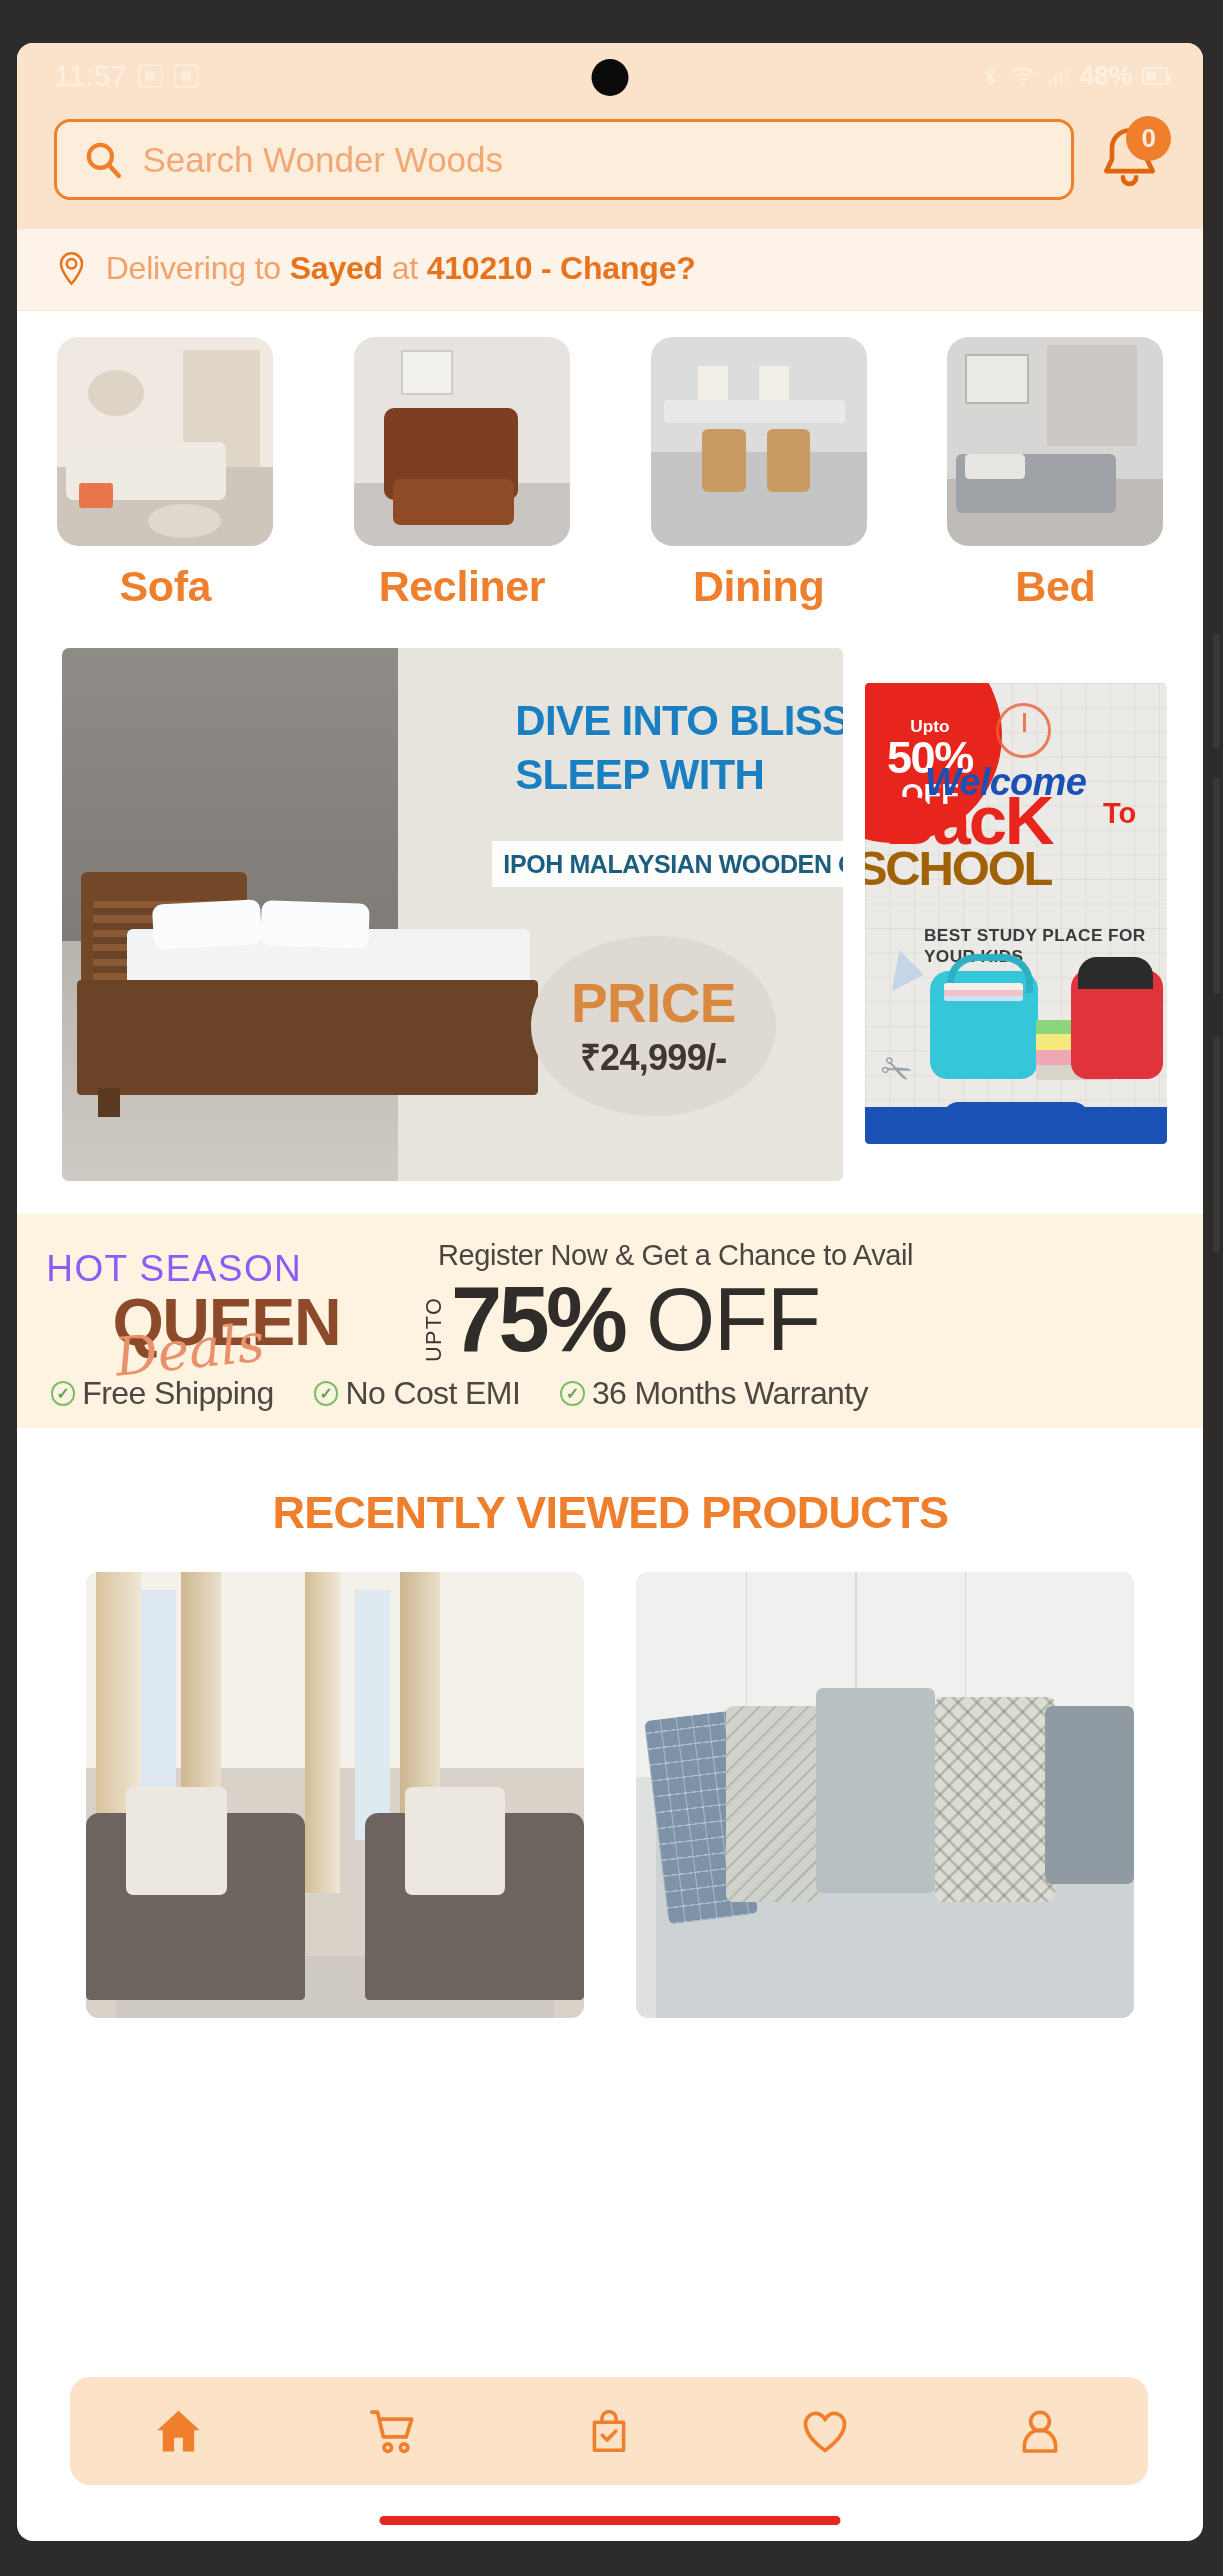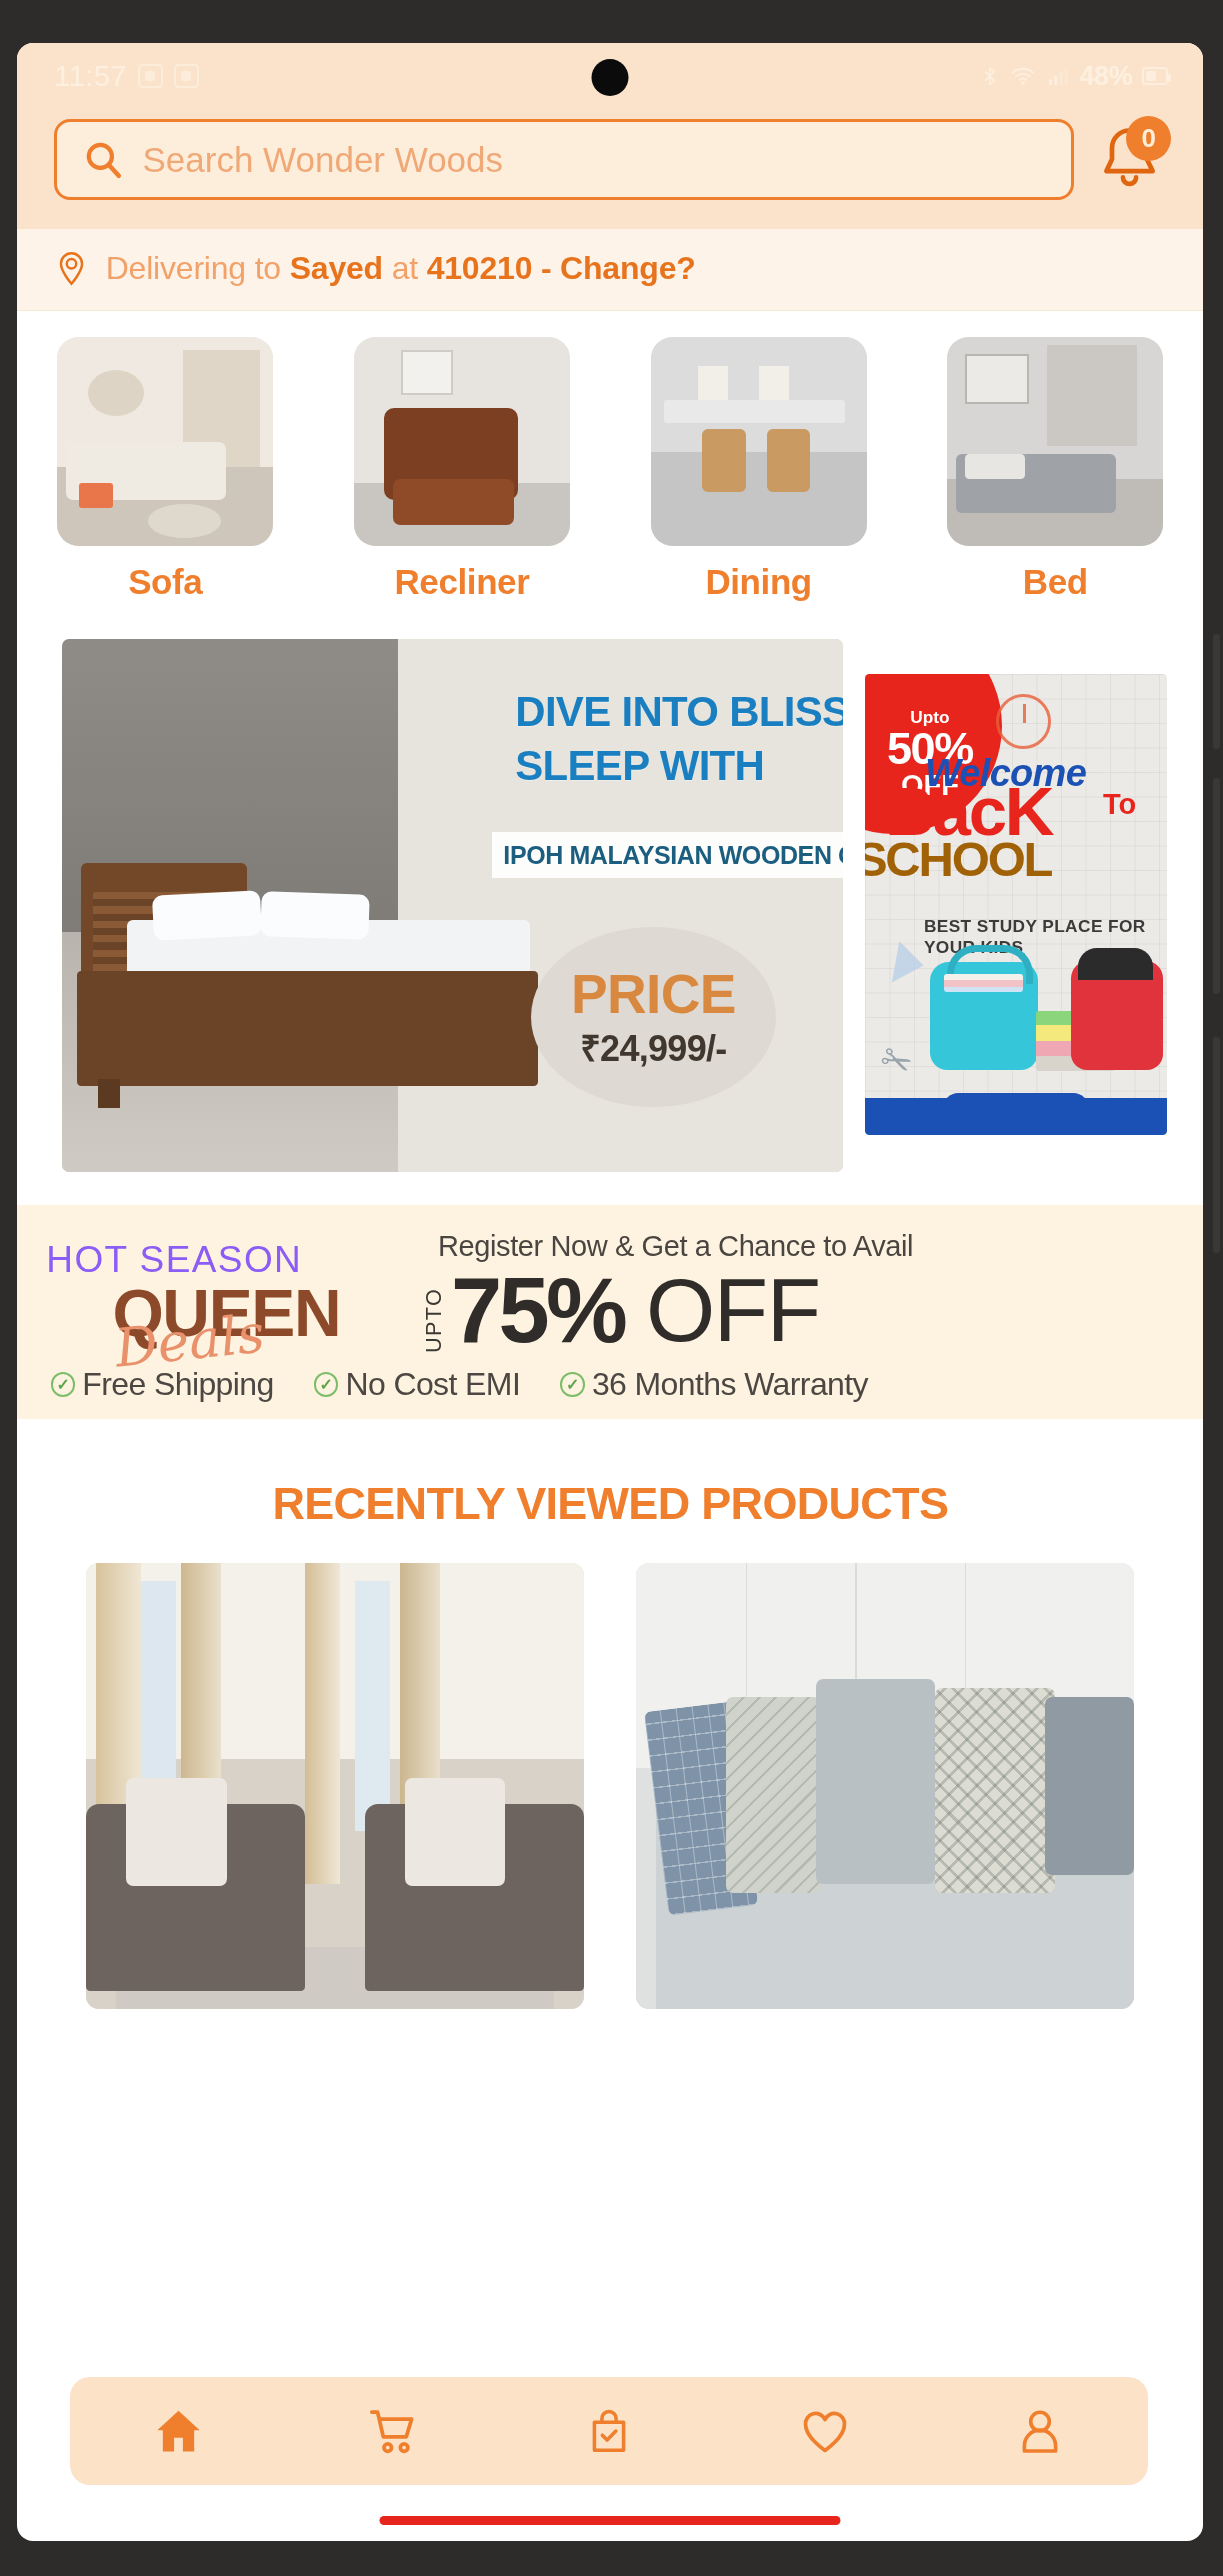--- a/index.html
+++ b/index.html
@@ -116,21 +116,21 @@
     background:#ffffff;
   }
   .cat { width:216px; text-align:center; }
   .cat-thumb {
     width:216px; height:209px; border-radius:21.6px;
     overflow:hidden; position:relative;
     background:#e9e6e2;
   }
   .cat-label {
     margin-top:16px;
-    font-size:35px; font-weight:700; color:#ef7f2d;
+    font-size:43px; font-weight:700; color:#ef7f2d;
     letter-spacing:-0.4px;
   }
 
   
   .carousel {
     display:flex; gap:21.6px;
     padding: 17.3px 0 0 45px;
     background:#ffffff;
     overflow:hidden;
   }

